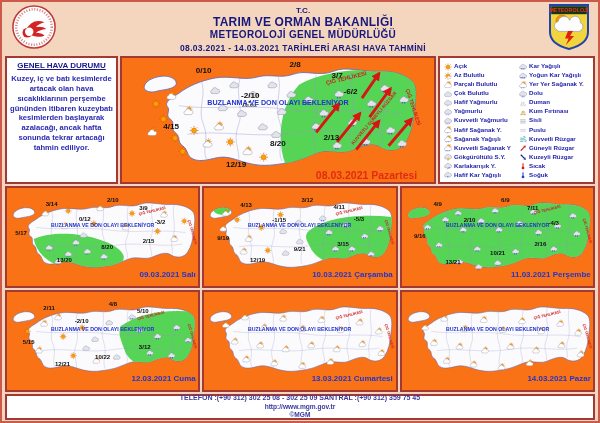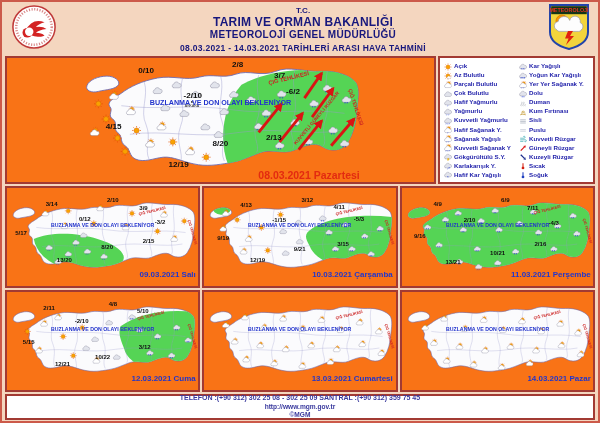--- a/index.html
+++ b/index.html
@@ -57,20 +57,24 @@
         <rect x="2.2" y="2.2" width="35.6" height="8" fill="#143518"></rect>
         <text x="20" y="8.4" text-anchor="middle" font-size="5.4" font-weight="bold" fill="#e03020">METEOROLOJİ</text>
         <circle cx="13" cy="17" r="6" fill="#f59a00" stroke="#e07000" stroke-width="0.8"></circle>
         <path d="M8,26 a4.5,4.5 0 0 1 1.2,-8.6 a6,6 0 0 1 11.5,-1 a4.6,4.6 0 0 1 10.5,2.2 a4.2,4.2 0 0 1 1,7.4 q-0.5,1.4 -2.4,1.4 h-19 q-2.3,0 -2.8,-1.4 z" fill="#fdfdfd" stroke="#9a9aa8" stroke-width="0.7"></path>
         <path d="M19,27 l5,0 -3,5 4,0 -8,9 2.6,-6.5 -3.6,0 Z" fill="#e02010"></path>
       </svg>
     </div>
   </div>
 
   <div class="row1">
+    <div class="panel genel">
+      <div class="genel-title">GENEL HAVA DURUMU</div>
+      <div class="genel-text">Kuzey, iç ve batı kesimlerde artacak olan hava sıcaklıklarının perşembe gününden itibaren kuzeybatı kesimlerden başlayarak azalacağı, ancak hafta sonunda tekrar artacağı tahmin ediliyor.</div>
+    </div>
     <div class="panel mapbox">
         <svg viewBox="0 0 300 130" preserveAspectRatio="xMidYMid meet">
           <defs>
             <clipPath id="clip0">
               <path d="M46,37 C55,30 68,24 84,21 C100,18 114,24 128,20 C142,16 152,22 166,17 C180,12 192,20 208,14 C222,8 238,15 256,14 C270,13 286,18 292,26 C296,33 294,44 293,54 C292,68 289,80 283,89 C278,97 266,99 257,93 C248,87 237,93 226,97 C215,101 204,95 192,99 C181,103 172,108 159,110 C147,112 135,114 122,111 C111,109 100,103 90,104 C80,105 70,110 61,106 C54,103 56,96 50,92 C44,88 48,82 42,78 C37,74 43,68 37,64 C31,60 38,55 34,51 C30,46 40,41 46,37 Z"></path>
               <path d="M10,29 C12,23 22,19 31,19 C39,19 45,24 43,28 C40,33 30,33 22,35 C15,37 8,34 10,29 Z"></path>
             </clipPath>
             <marker id="ah0" viewBox="0 0 6 6" refX="4.5" refY="3" markerWidth="3.2" markerHeight="3.2" orient="auto">
               <path d="M0,0 L6,3 L0,6 Z" fill="#d91414"></path>
             </marker>

